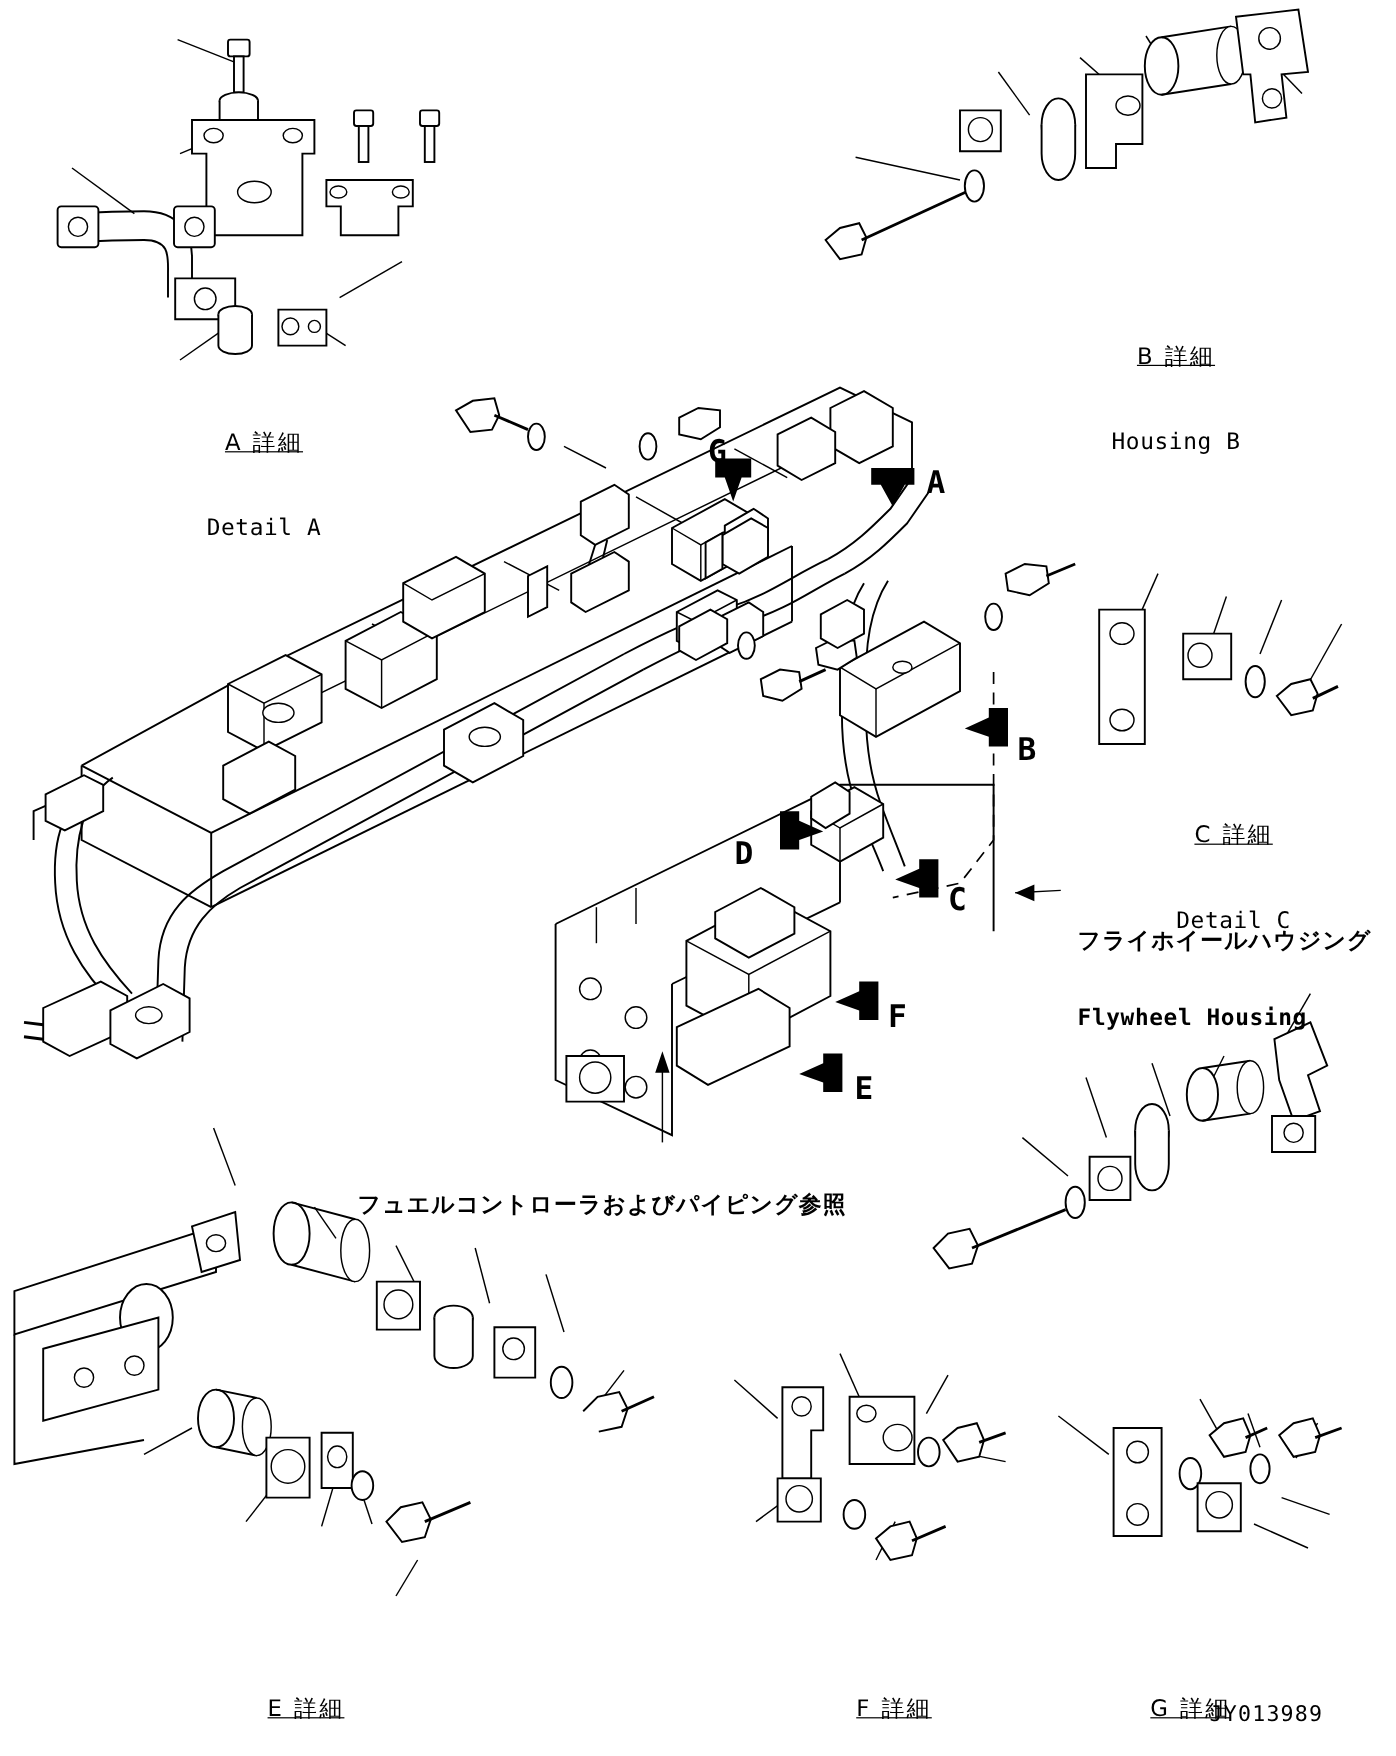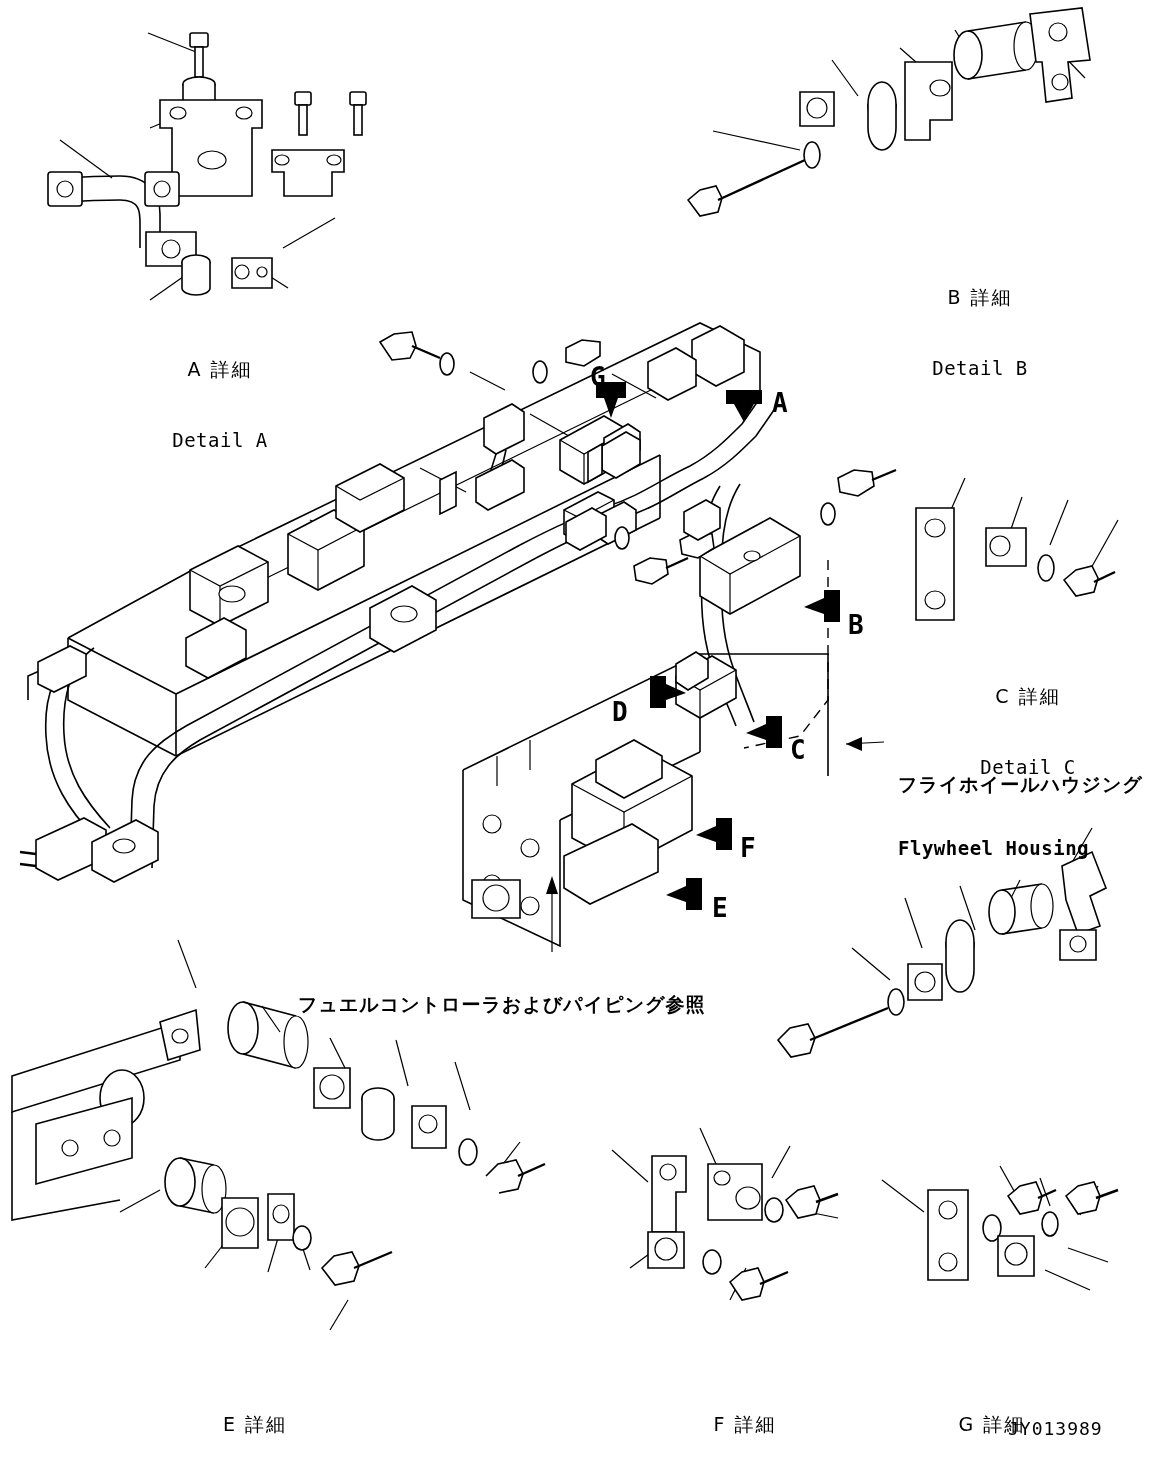--- a/index.html
+++ b/index.html
@@ -23,20 +23,21 @@
     line-height: 1.25;
     font-family: "DejaVu Sans Mono", monospace;
     font-size: 19px;
     letter-spacing: 0.5px;
   }
   .label .jp {
     display: block;
     font-family: "DejaVu Sans", sans-serif;
     font-size: 19px;
     letter-spacing: 2px;
+    text-decoration: underline;
   }
   .label .en {
     display: block;
     font-family: "DejaVu Sans Mono", monospace;
     font-size: 19px;
     letter-spacing: 0.5px;
   }
   .callout {
     position: absolute;
     font-family: "DejaVu Sans Mono", monospace;
@@ -451,21 +452,21 @@
     </g>
   </svg>
 
   <div class="label" style="left:140px; top:310px; width:160px;">
     <span class="jp">A 詳細</span>
     <span class="en">Detail A</span>
   </div>
 
   <div class="label" style="left:900px; top:238px; width:160px;">
     <span class="jp">B 詳細</span>
-    <span class="en">Detail B</span>
+    <span class="en">Housing B</span>
   </div>
 
   <div class="label" style="left:948px; top:637px; width:160px;">
     <span class="jp">C 詳細</span>
     <span class="en">Detail C</span>
   </div>
 
 
   <div class="label" style="left:175px; top:1365px; width:160px;">
     <span class="jp">E 詳細</span>

